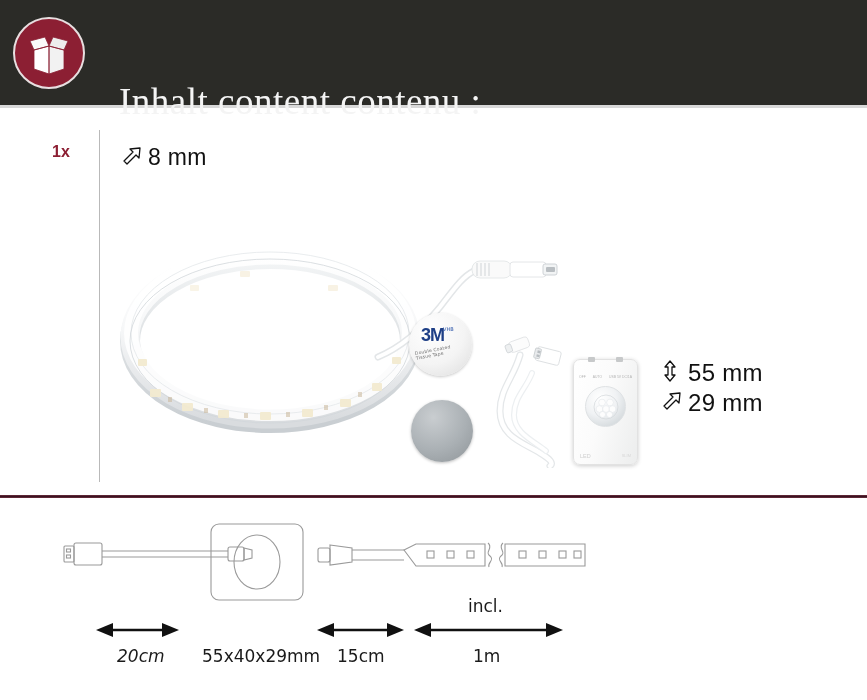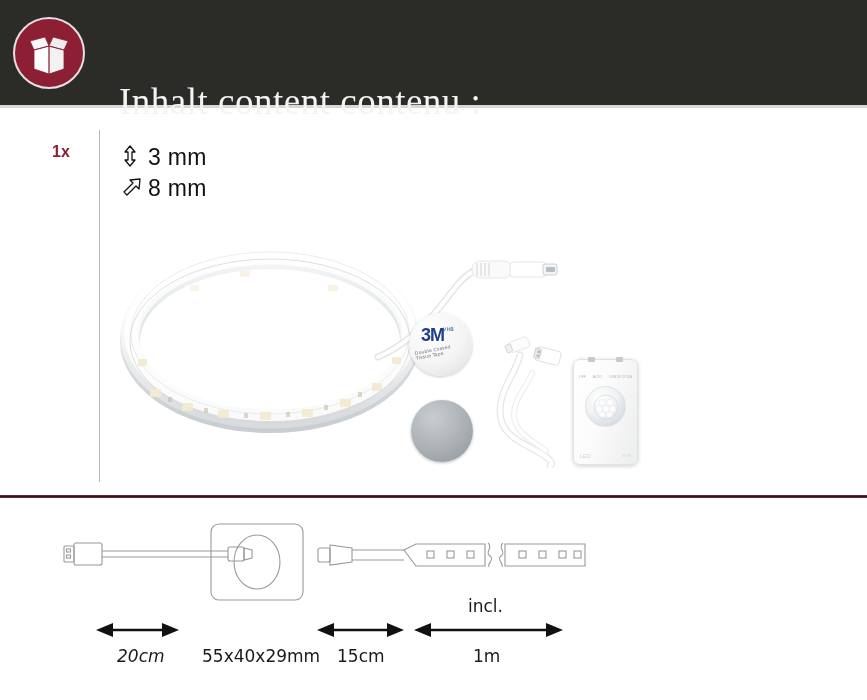--- a/index.html
+++ b/index.html
@@ -93,28 +93,20 @@
     <polygon points="23,15 38,19 38,38 23,43" fill="none" stroke="#8c1f33" stroke-width="0.8"></polygon>
     <polygon points="23,15 8,19 8,38 23,43" fill="none" stroke="#8c1f33" stroke-width="0.8"></polygon>
   </svg>
 </div>
 <div class="header-title">Inhalt  content  contenu :</div>
 
 <div class="qty">1x</div>
 <div class="vdivider"></div>
 
 <div class="dimblock" id="dims-left">
-  <div class="dimrow">
-    <span class="glyph">
-      <svg width="16" height="22" viewBox="0 0 16 22">
-          <path d="M8 1 L13 7 H10 V15 H13 L8 21 L3 15 H6 V7 H3 Z" fill="#fff" stroke="#111" stroke-width="1.3" stroke-linejoin="round"></path>
-        </svg>
-    </span>
-    <span class="dtext">3 mm</span>
-  </div>
   <div class="dimrow">
     <span class="glyph">
       <svg width="20" height="20" viewBox="0 0 20 20">
           <path d="M18 2 L17 12 L14 9 L5 18 L2 15 L11 6 L8 3 Z" fill="#fff" stroke="#111" stroke-width="1.3" stroke-linejoin="round"></path>
         </svg>
     </span>
     <span class="dtext">8 mm</span>
   </div>
 </div>
 
@@ -229,20 +221,36 @@
       </g>
     </svg>
   </div>
   <div class="btmtext">
     <span>LED</span>
     <span class="r">SLIM</span>
   </div>
 </div>
 
 <div class="dimblock" id="dims-right">
+  <div class="dimrow">
+    <span class="glyph">
+      <svg width="16" height="22" viewBox="0 0 16 22">
+          <path d="M8 1 L13 7 H10 V15 H13 L8 21 L3 15 H6 V7 H3 Z" fill="#fff" stroke="#111" stroke-width="1.3" stroke-linejoin="round"></path>
+        </svg>
+    </span>
+    <span class="dtext">55 mm</span>
+  </div>
+  <div class="dimrow">
+    <span class="glyph">
+      <svg width="20" height="20" viewBox="0 0 20 20">
+          <path d="M18 2 L17 12 L14 9 L5 18 L2 15 L11 6 L8 3 Z" fill="#fff" stroke="#111" stroke-width="1.3" stroke-linejoin="round"></path>
+        </svg>
+    </span>
+    <span class="dtext">29 mm</span>
+  </div>
 </div>
 
 <div class="hdivider"></div>
 
 <div class="schematic">
   <svg class="schem-svg" width="867" height="200" viewBox="0 0 867 200">
     <g fill="none" stroke="#9a9a9a" stroke-width="1.1">
 
       <g>
         <rect x="64" y="46" width="10" height="16" rx="1"></rect>

